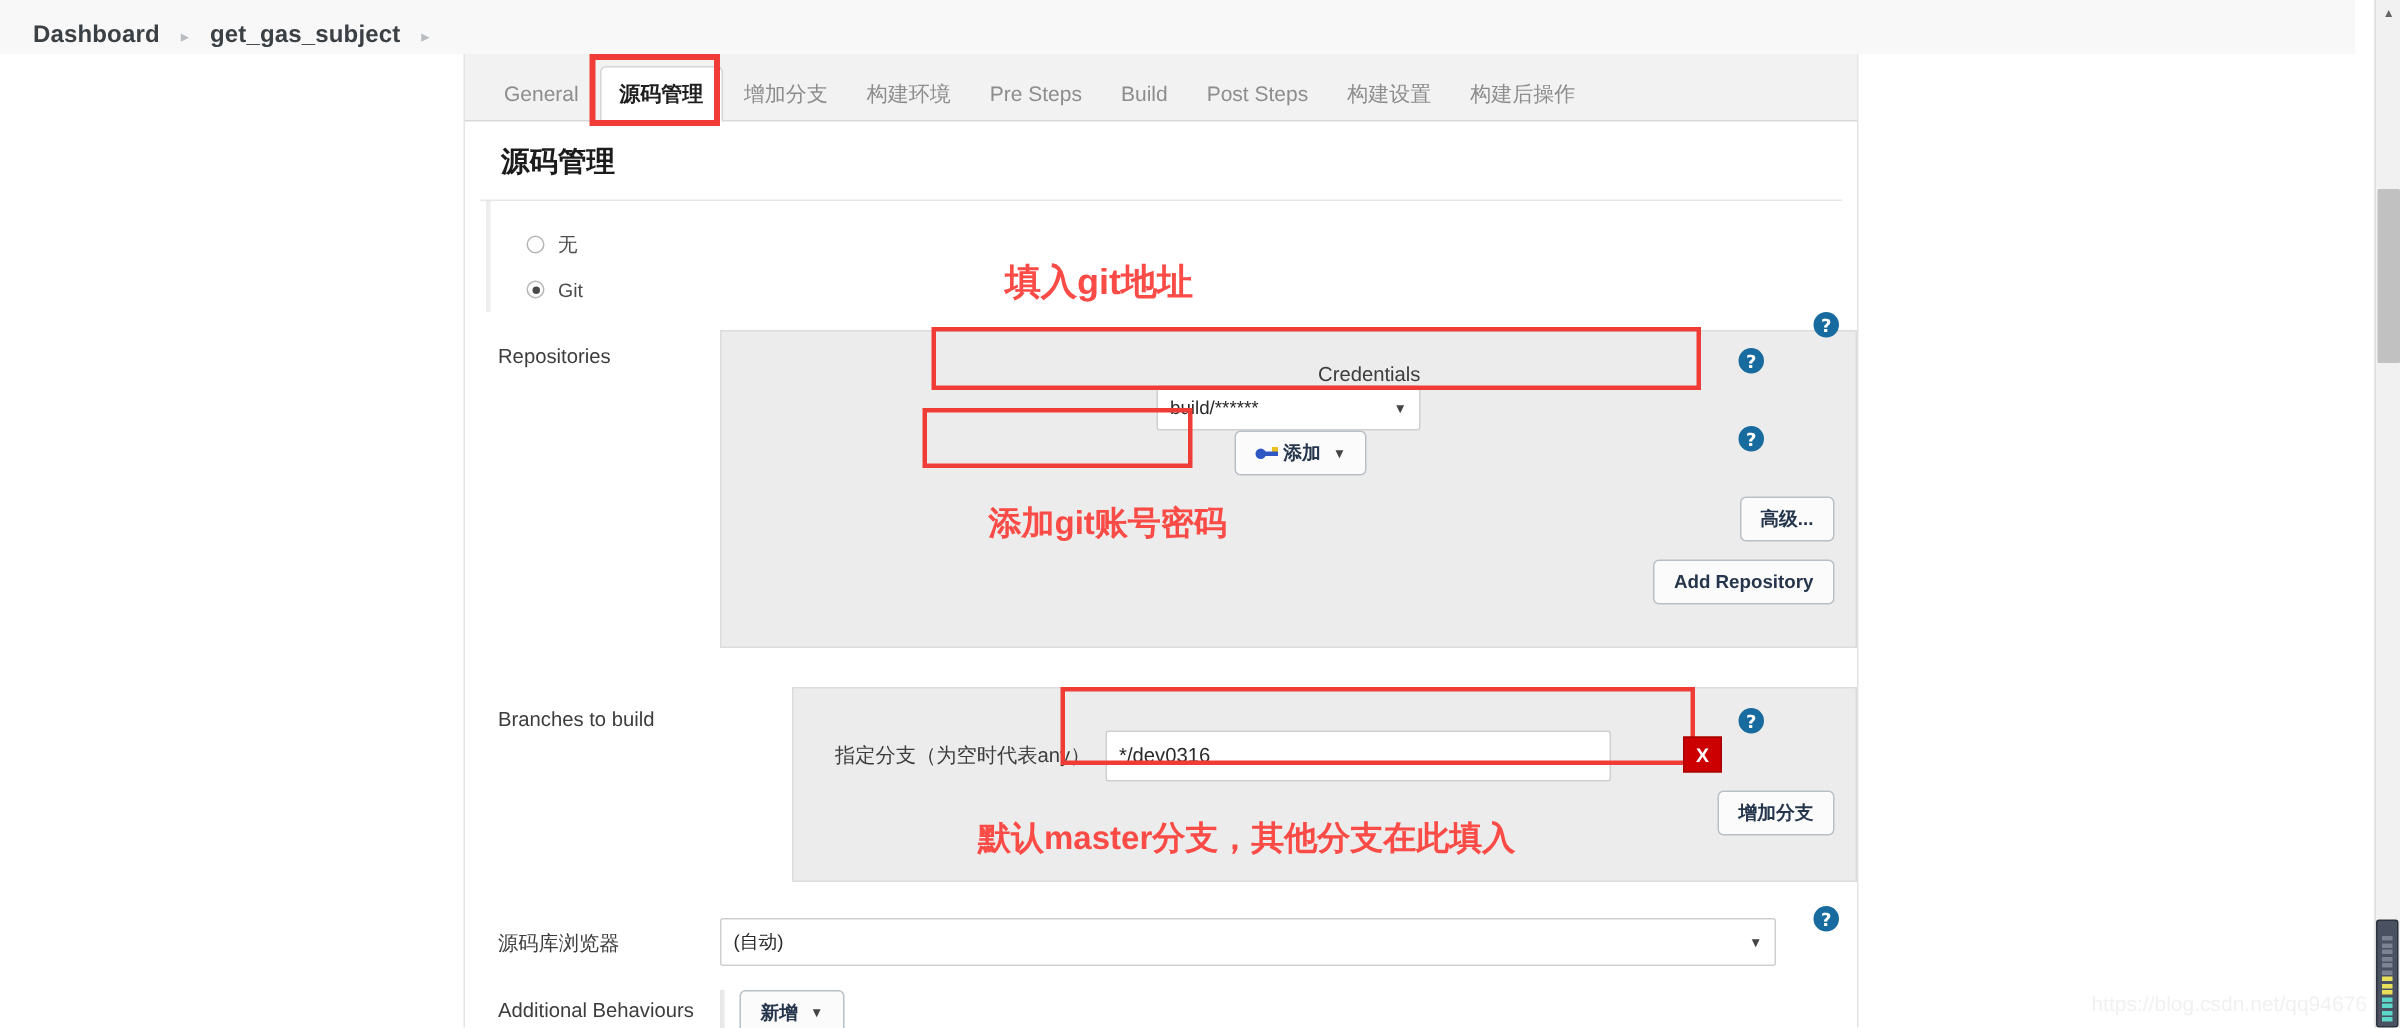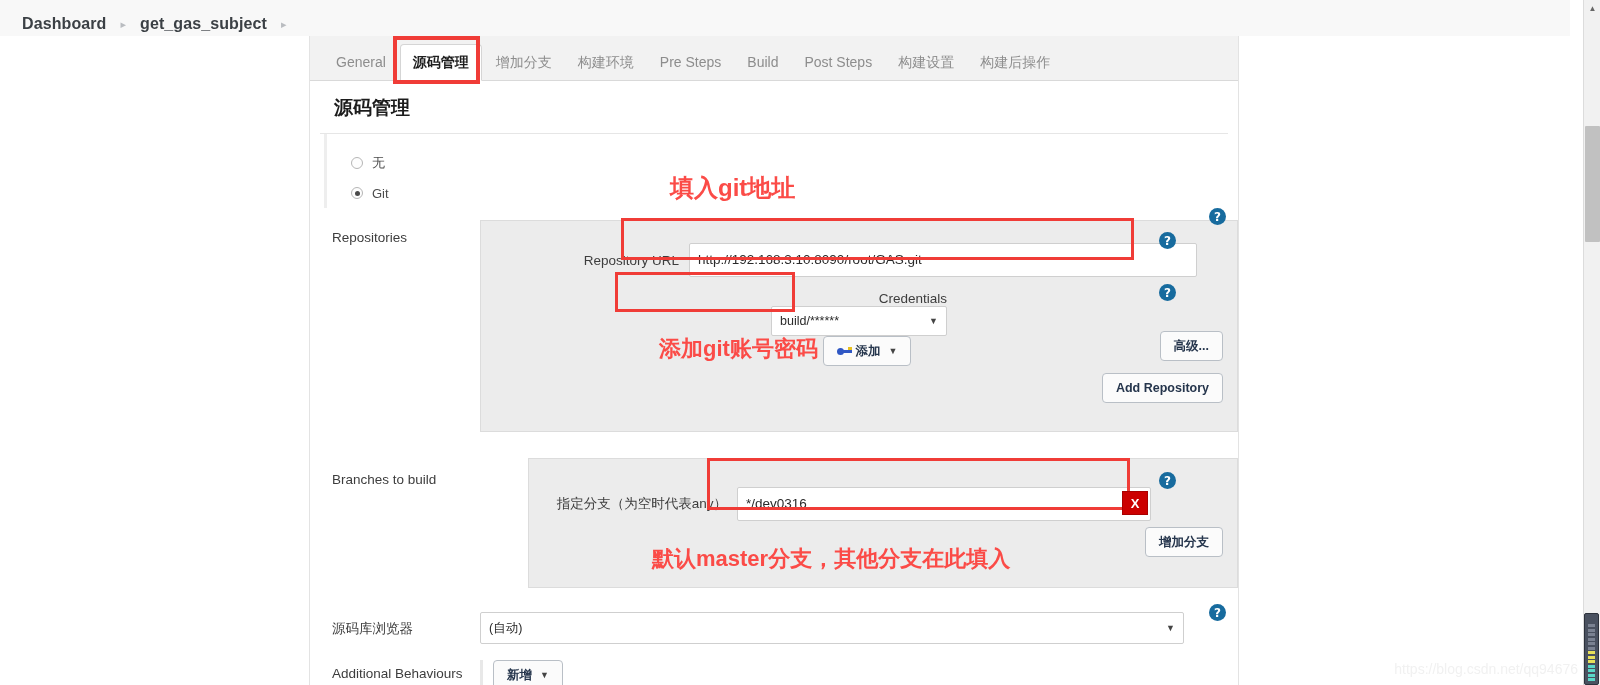--- a/index.html
+++ b/index.html
@@ -315,24 +315,20 @@
       <div class="radio-row">
         <span class="radio checked"></span>
         <span class="radio-label">Git</span>
       </div>
     </div>
 
     <div class="field-row" style="margin-top:12px;">
       <div class="field-label">Repositories</div>
       <div class="grey-box" style="height:212px;">
 
-        <div class="inner-row" style="margin-top:8px;">
-          <div class="inner-label" style="width:196px;">Repository URL</div>
-          <div class="txt-input" style="width:508px;">http://192.168.3.10:8090/root/GAS.git</div>
-        </div>
 
         <div class="inner-row" style="margin-top:7px;flex-direction:column;">
           <div class="inner-label" style="width:196px;">Credentials</div>
           <div class="select-input" style="width:176px;">
             <span>build/******</span>
             <span class="caret">▼</span>
           </div>
           <div class="btn" style="margin-left:16px;">
             <span class="key-icon">
                 <i></i>
@@ -349,21 +345,21 @@
 
       </div>
     </div>
 
     <div class="field-row" style="margin-top:26px;gap:48px;">
       <div class="field-label" style="padding-top:14px;">Branches to build</div>
       <div class="grey-box" style="height:130px;">
 
         <div class="inner-row" style="margin-top:14px;">
           <div class="inner-label" style="width:196px;">指定分支（为空时代表any）</div>
-          <div class="txt-input" style="width:414px;">*/dev0316</div>
+          <div class="txt-input" style="width:337px;">*/dev0316</div>
         </div>
 
         <div style="position:absolute; right:14px; top:68px;">
           <div class="btn">增加分支</div>
         </div>
 
       </div>
     </div>
 
     <div class="field-row" style="margin-top:24px;">

